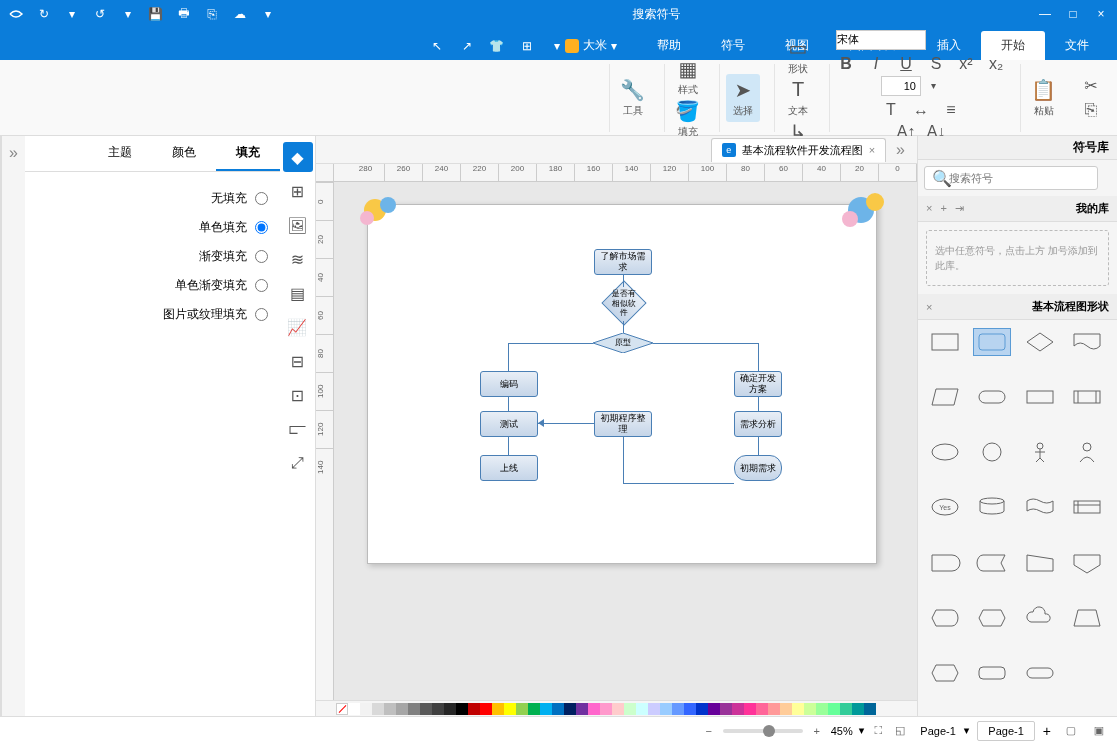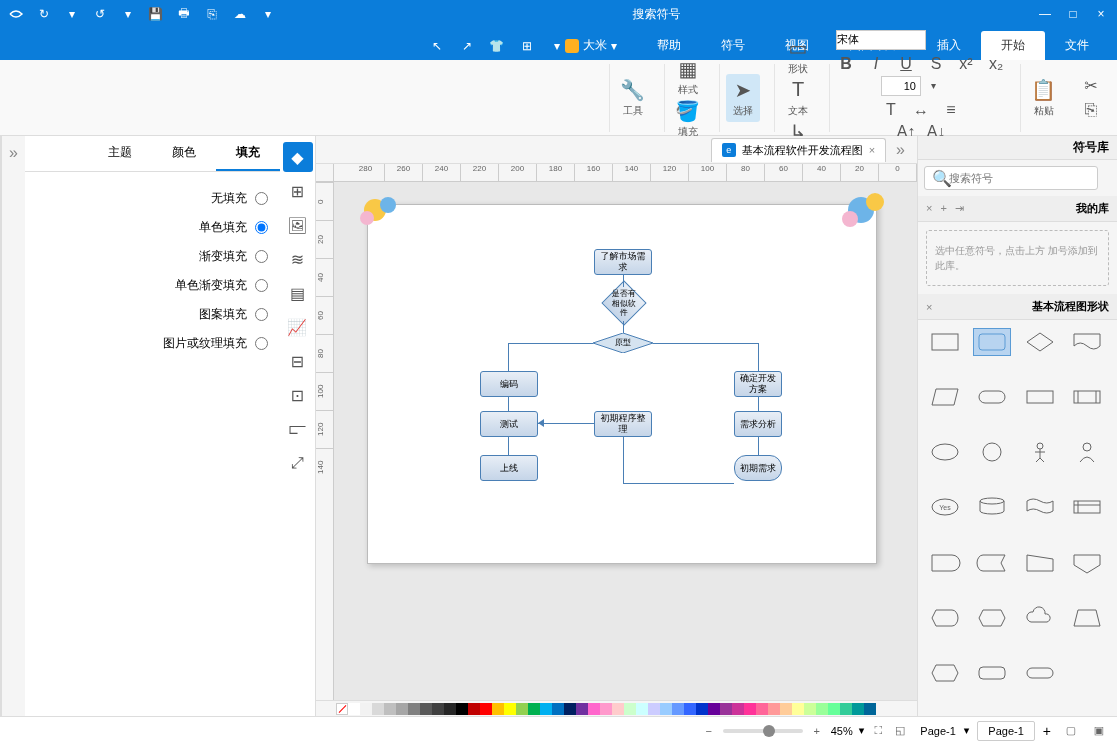--- a/index.html
+++ b/index.html
@@ -603,24 +603,20 @@
           </div>
           <div class="prop-option">
             <span>渐变填充</span>
             <input type="radio" name="fill" style="">
           </div>
           <div class="prop-option">
             <span>单色渐变填充</span>
             <input type="radio" name="fill" style="">
           </div>
           <div class="prop-option">
-            <span>图案填充</span>
-            <input type="radio" name="fill" style="">
-          </div>
-          <div class="prop-option">
             <span>图片或纹理填充</span>
             <input type="radio" name="fill" style="">
           </div>
         </div>
     </div>
   </div>
 </div>
 
 <div class="statusbar">
   <span class="sb-icon">▣</span>

